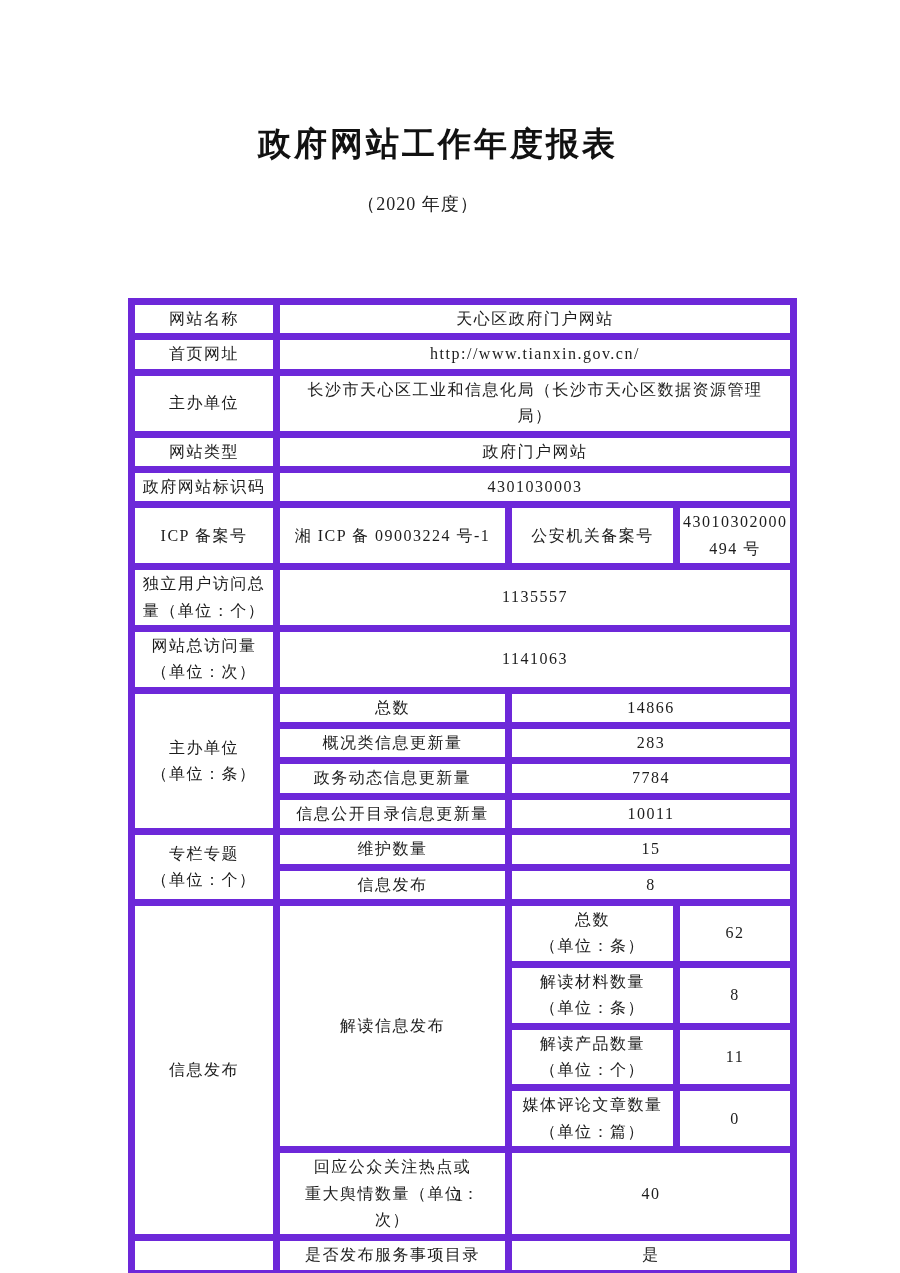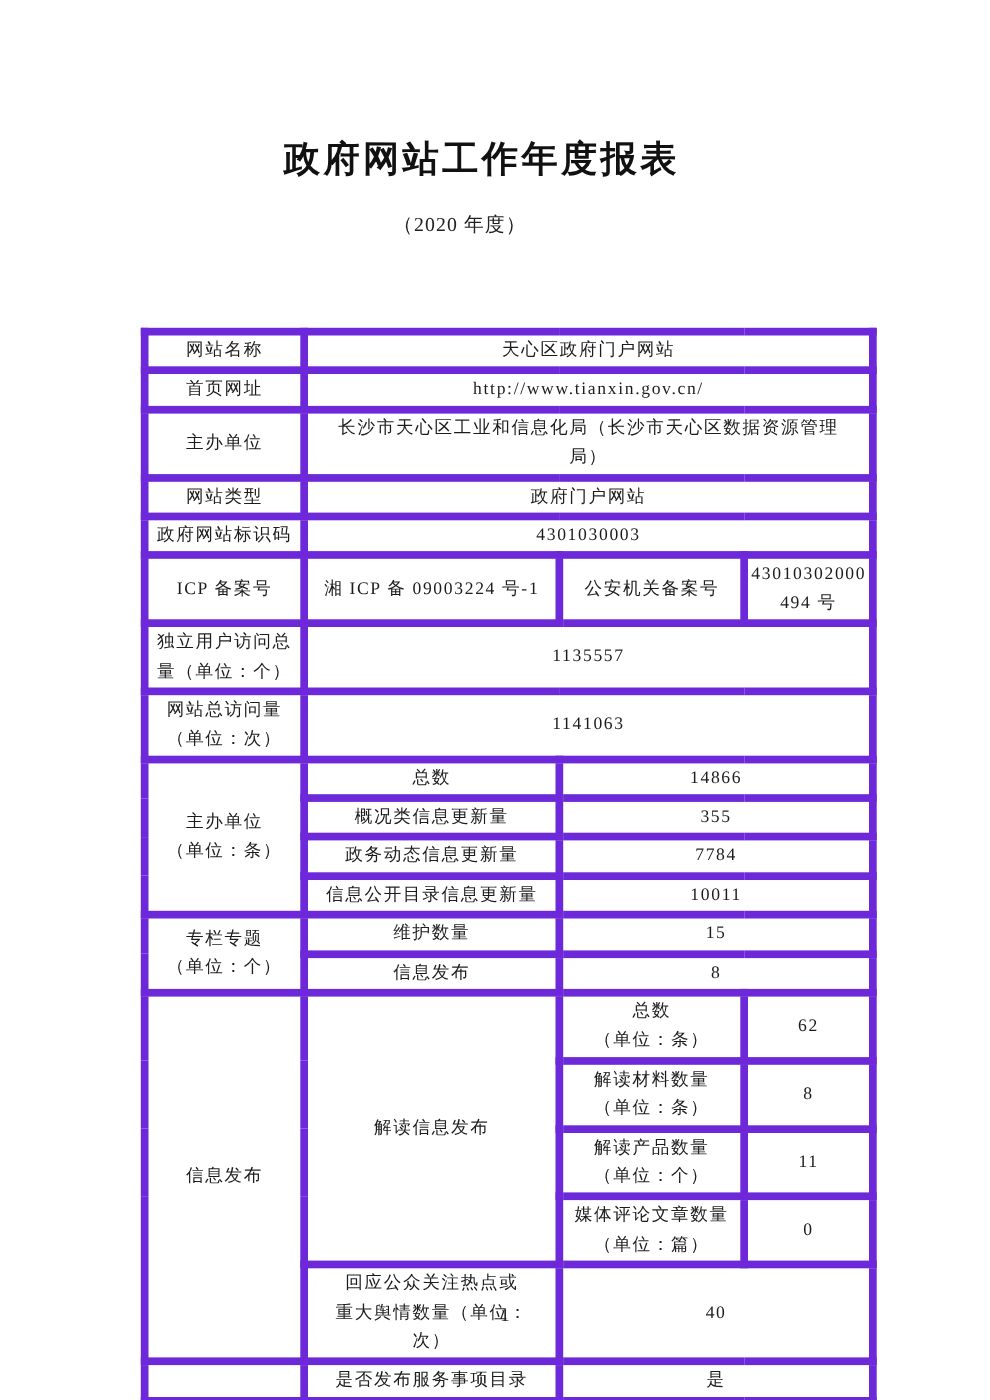--- a/index.html
+++ b/index.html
@@ -128,21 +128,21 @@
       </tr>
 
       <tr class="rh31">
         <td rowspan="4">主办单位
 （单位：条）</td>
         <td>总数</td>
         <td colspan="2">14866</td>
       </tr>
       <tr class="rh31">
         <td>概况类信息更新量</td>
-        <td colspan="2">355</td>
+        <td colspan="2">283</td>
       </tr>
       <tr class="rh31">
         <td>政务动态信息更新量</td>
         <td colspan="2">7784</td>
       </tr>
       <tr class="rh31">
         <td>信息公开目录信息更新量</td>
         <td colspan="2">10011</td>
       </tr>
 

